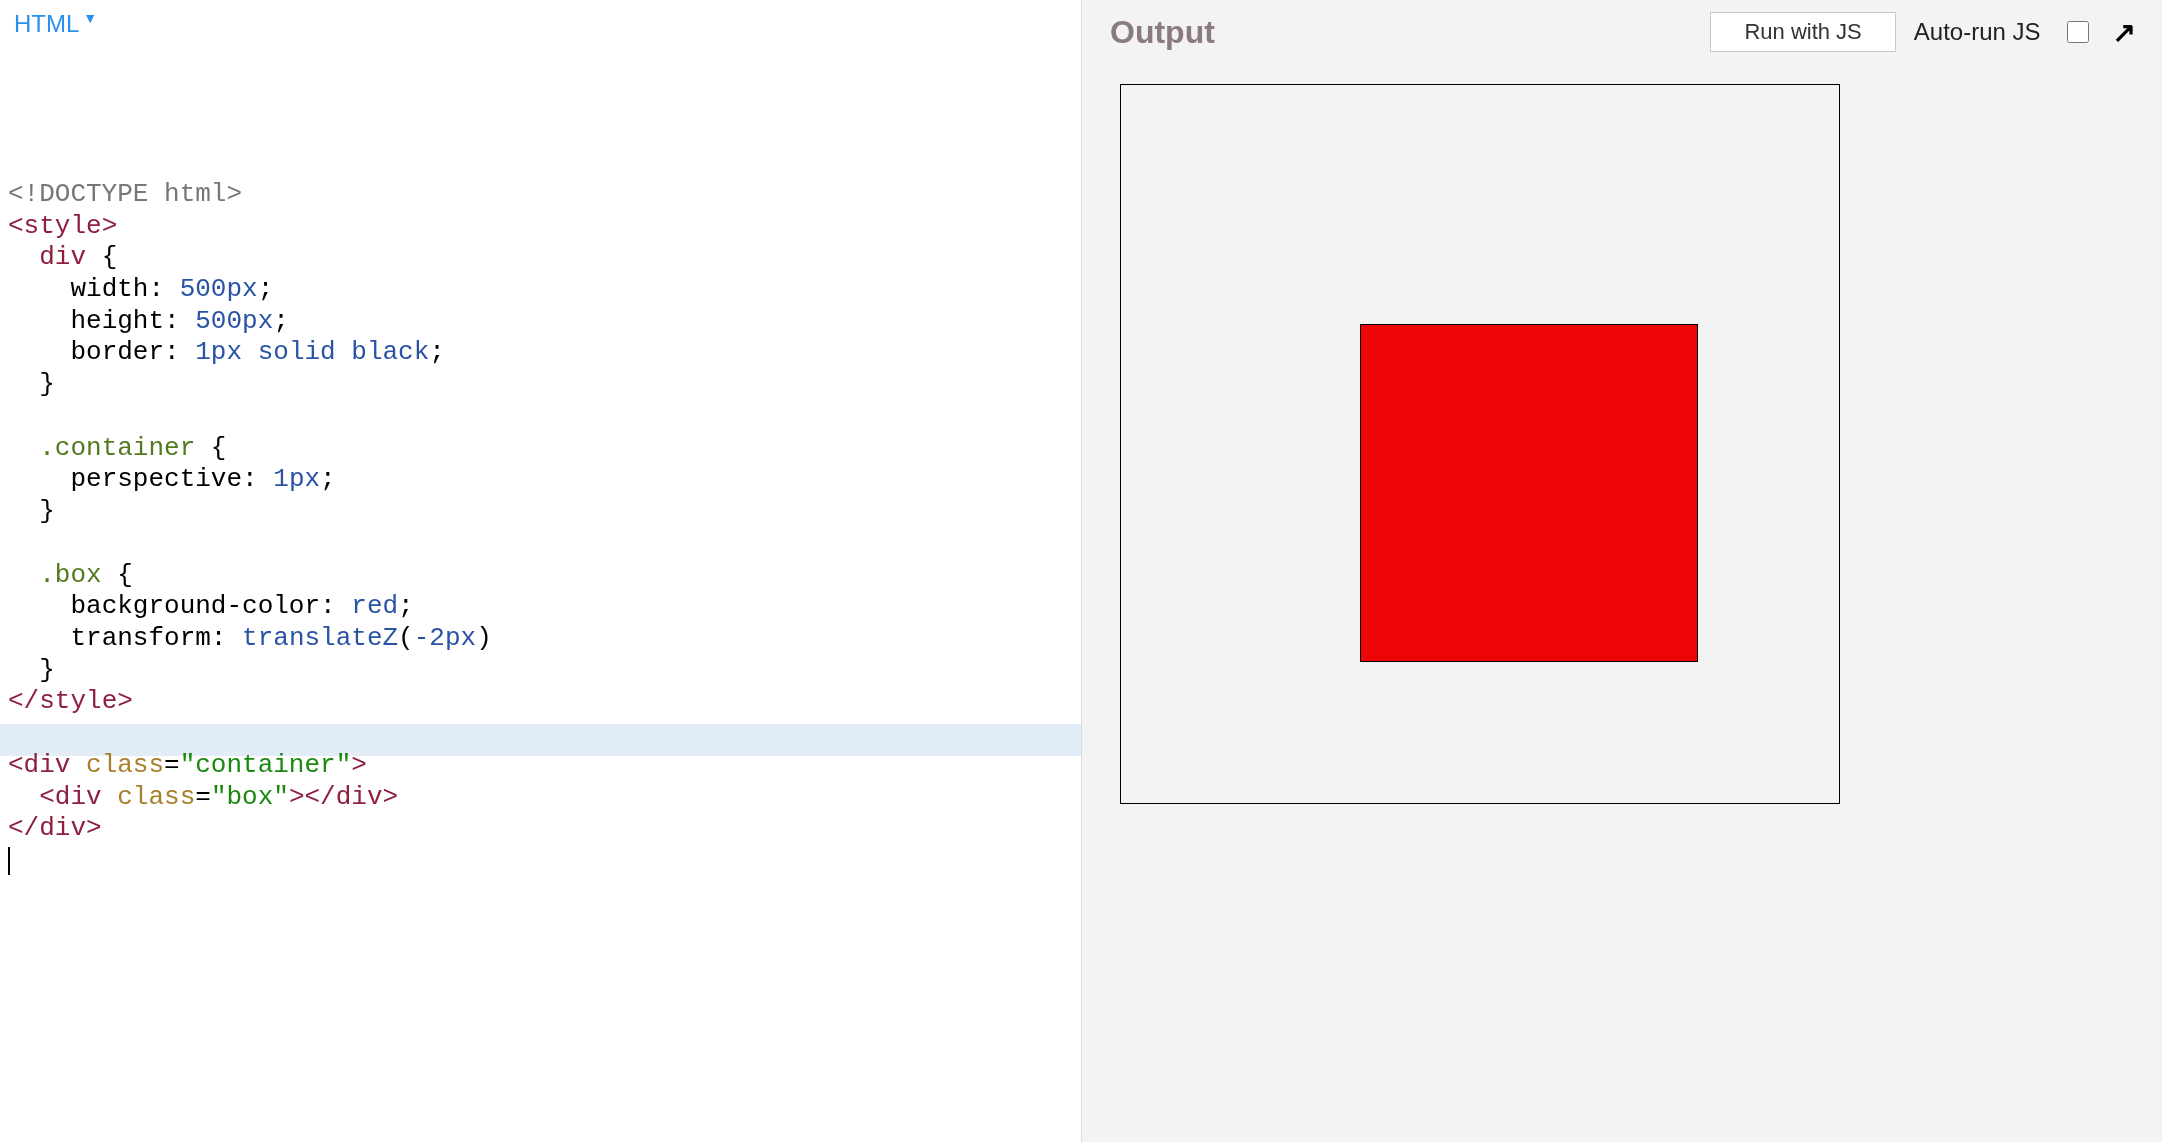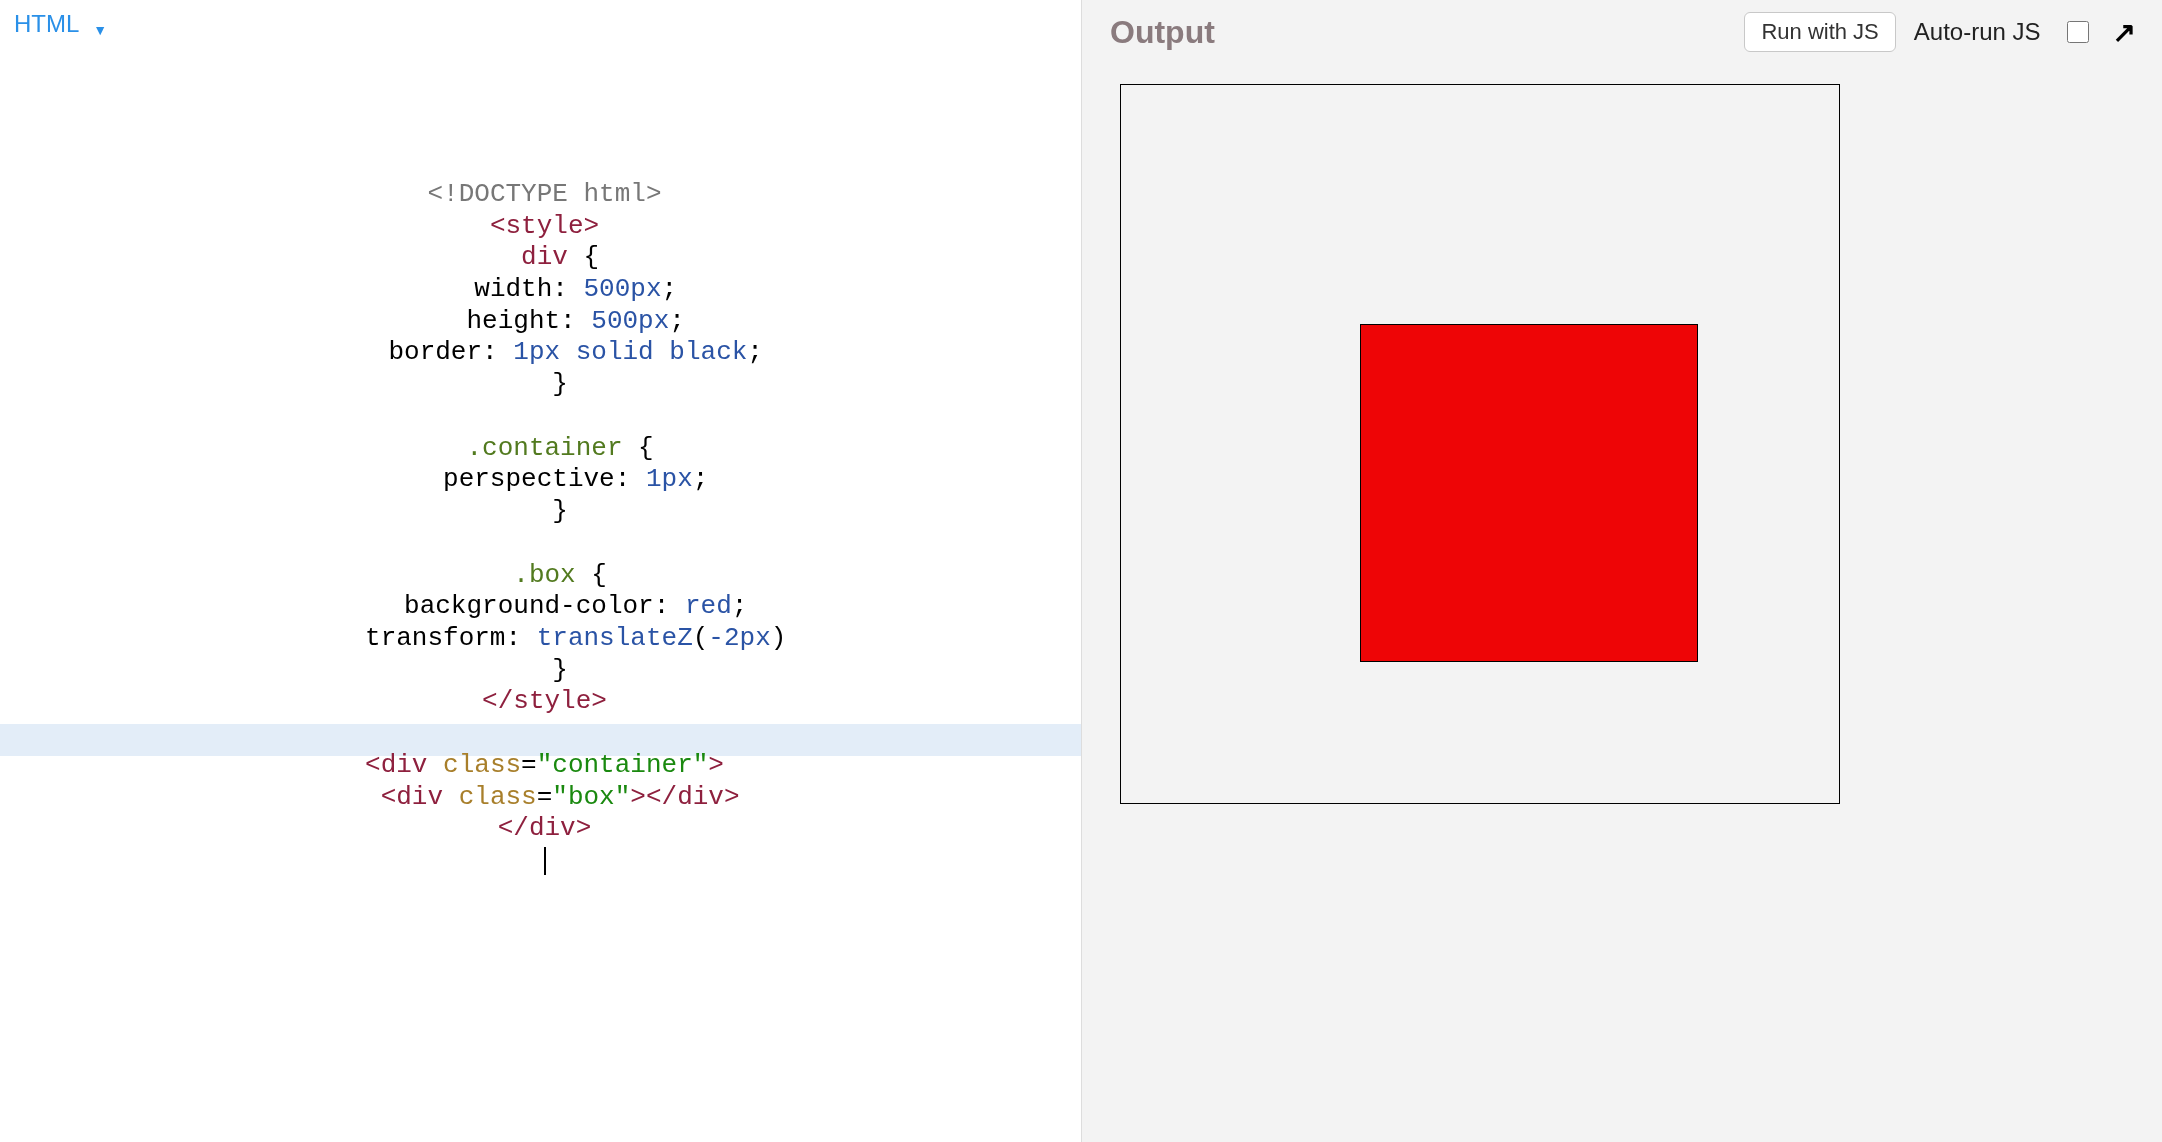--- a/index.html
+++ b/index.html
@@ -25,37 +25,36 @@
       padding: 10px 14px 6px 14px;
       display: flex;
       align-items: center;
     }
     .editor-tab {
       color: #2a90e8;
       font-size: 24px;
       font-weight: 400;
       cursor: pointer;
       display: flex;
-      align-items: flex-end;
-      gap: 14px;
+      align-items: flex-start;
+      gap: 4px;
     }
     .editor-tab .caret {
       font-size: 14px;
       color: #2a90e8;
     }
     .code-area {
       flex: 1;
       padding: 8px 0 0 8px;
       font-family: "SFMono-Regular", Consolas, "Liberation Mono", Menlo, monospace;
       font-size: 26px;
       line-height: 1.22;
       white-space: pre;
       color: #000;
       position: relative;
-      text-align: center;
     }
     .cursor-line {
       position: absolute;
       left: 0;
       right: 0;
       height: 32px;
       background: #e3edf8;
       z-index: 0;
     }
     .code-content {
@@ -98,22 +97,22 @@
     }
     .output-label {
       color: #8a7b7e;
       font-size: 32px;
       font-weight: 600;
       flex: 1;
     }
     .run-btn {
       background: #ffffff;
       border: 1px solid #c8c8c8;
-      border-radius: 6px;
-      padding: 6px 16px;
+      border-radius: 0;
+      padding: 6px 33px;
       font-size: 22px;
       color: #333;
       cursor: pointer;
     }
     .autorun-wrap {
       display: flex;
       align-items: center;
       gap: 26px;
       font-size: 24px;
       color: #222;

